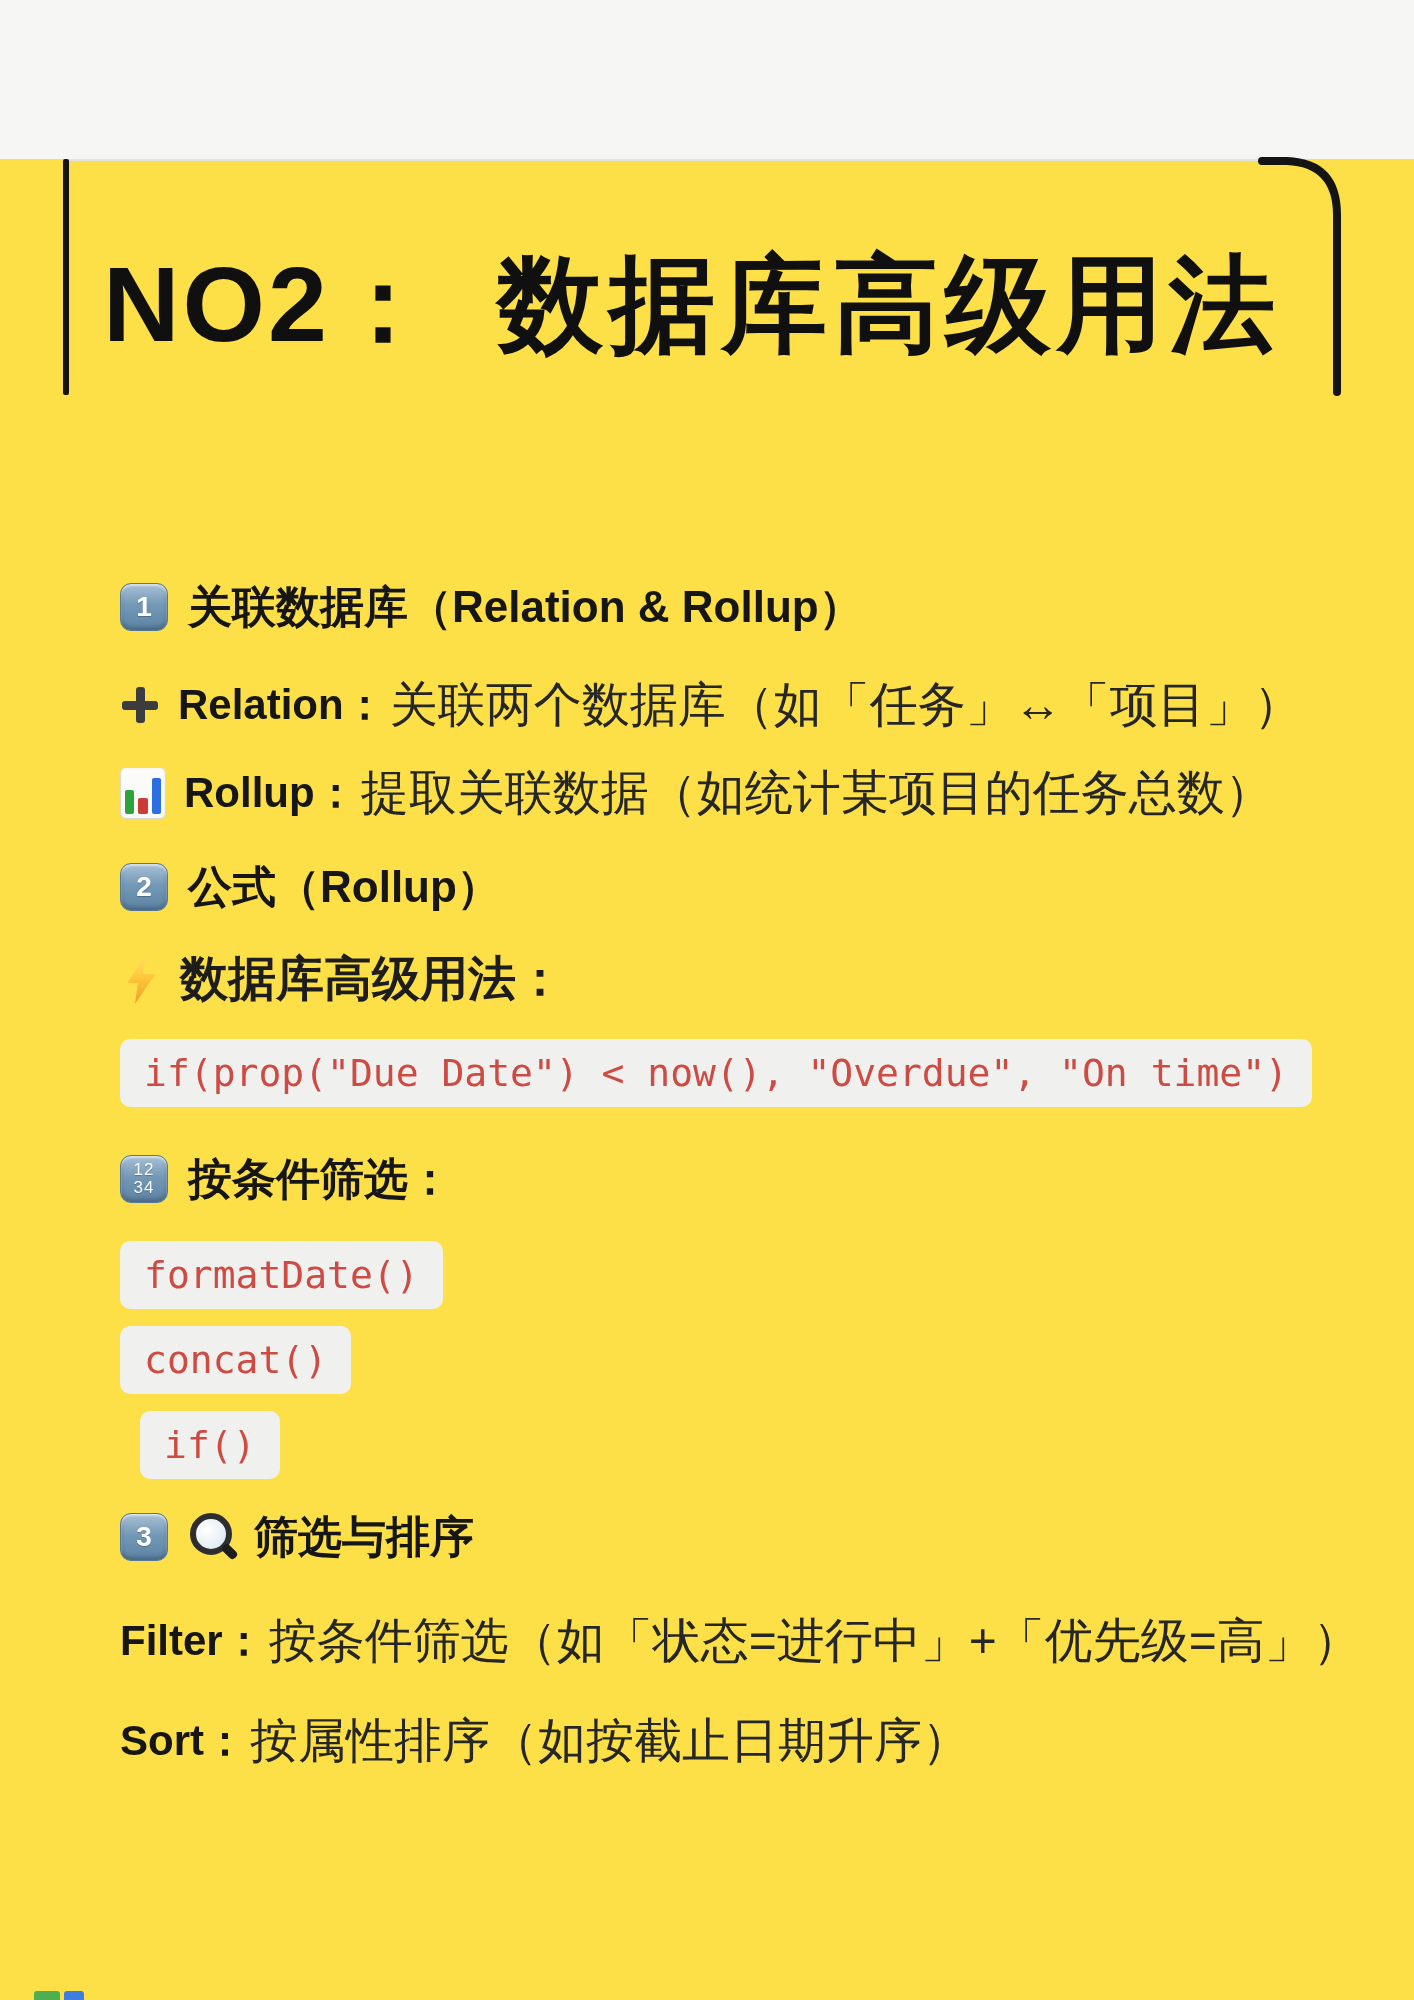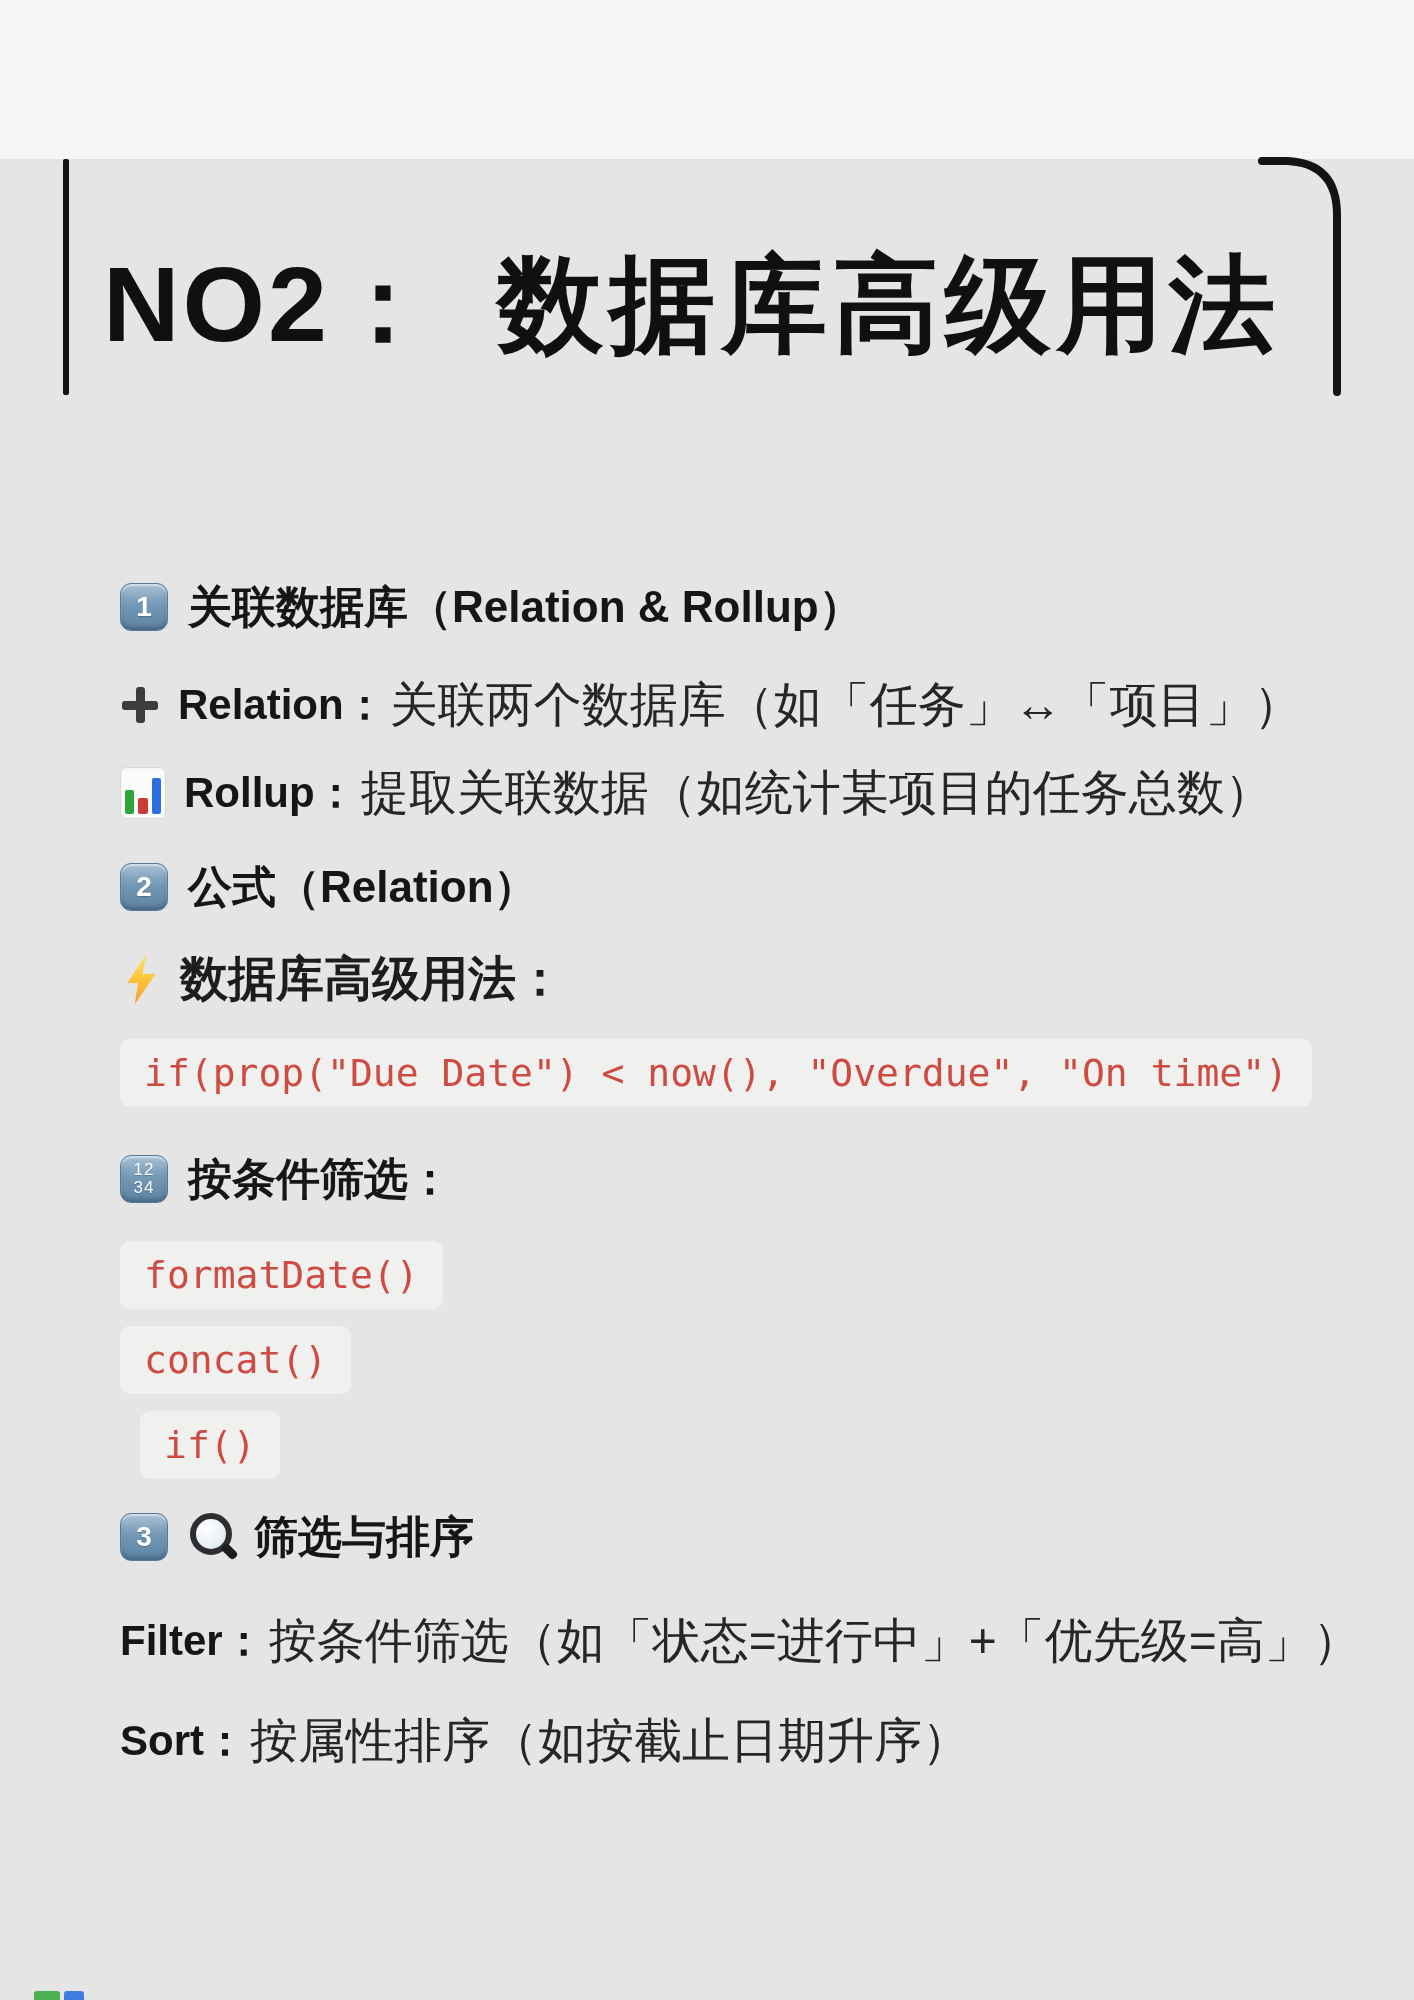--- a/index.html
+++ b/index.html
@@ -1,17 +1,17 @@
 <!DOCTYPE html>
 <html><head>
 <meta charset="utf-8">
 <style>
   html,body{margin:0;padding:0;background:#ffffff;}
   .page{
-    position:relative;width:1414px;height:2000px;background:#e5e5e5;overflow:hidden;
+    position:relative;width:1414px;height:2000px;background:#fde047;overflow:hidden;
     font-family:"Liberation Sans","DejaVu Sans",sans-serif;color:#222;
   }
   
   .top-band{position:absolute;left:0;top:0;width:1414px;height:159px;background:#f6f6f4;}
   .frame-line-top{position:absolute;left:66px;top:159px;width:1230px;height:2px;background:#e2e2df;}
   .frame-left-bar{position:absolute;left:63px;top:159px;width:6px;height:236px;background:#141414;border-radius:2px;}
   .frame-right{position:absolute;left:1232px;top:155px;}
   
   .title{
     position:absolute;left:103px;top:238px;margin:0;white-space:nowrap;
@@ -114,21 +114,21 @@
         <i class="bar b"></i>
       </span>
     <span class="lead">Rollup：</span>
     <span class="body-text">提取关联数据（如统计某项目的任务总数）</span>
   </div>
 
   <div class="row" style="top:858px;">
     <span class="keycap">
         <span>2</span>
       </span>
-    <span class="h-text">公式（Relation）</span>
+    <span class="h-text">公式（Rollup）</span>
   </div>
 
   <div class="row" style="top:950px;">
     <span class="icon-bolt"></span>
     <span class="body-text semi">数据库高级用法：</span>
   </div>
 
   <div class="row" style="top:1038px;height:70px;">
     <code class="code-block">if(prop("Due Date") &lt; now(), "Overdue", "On time")</code>
   </div>

